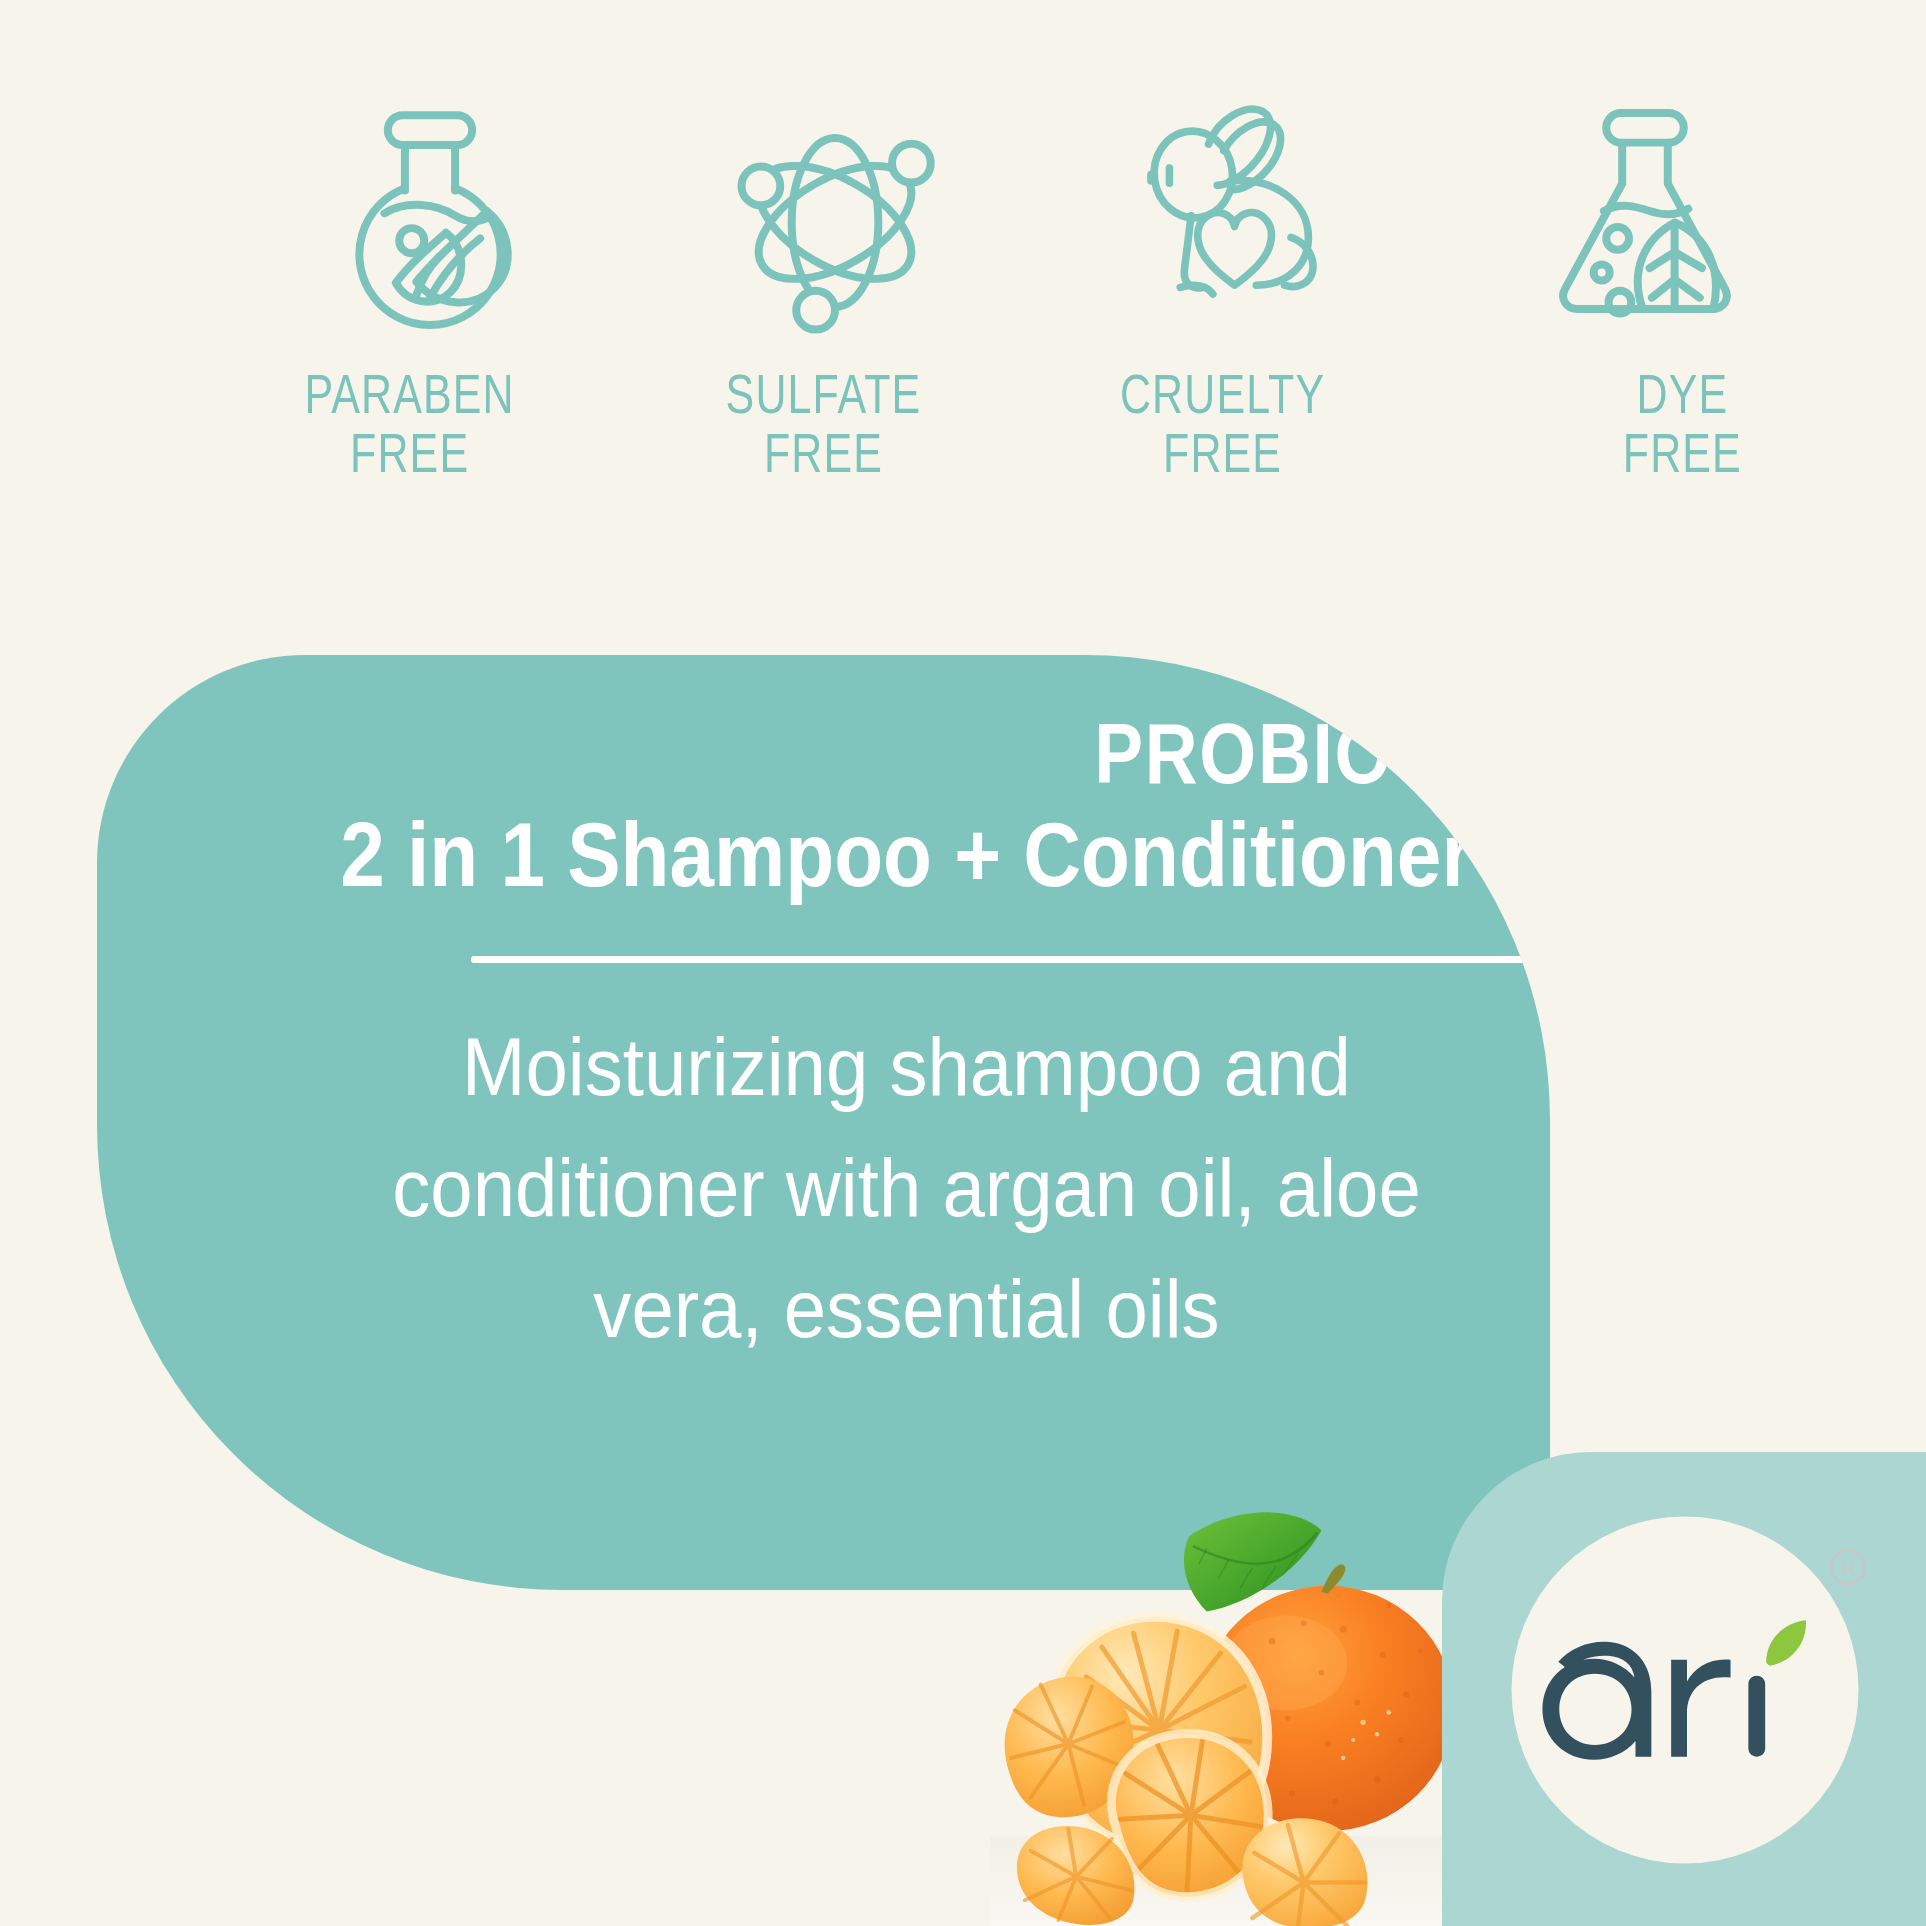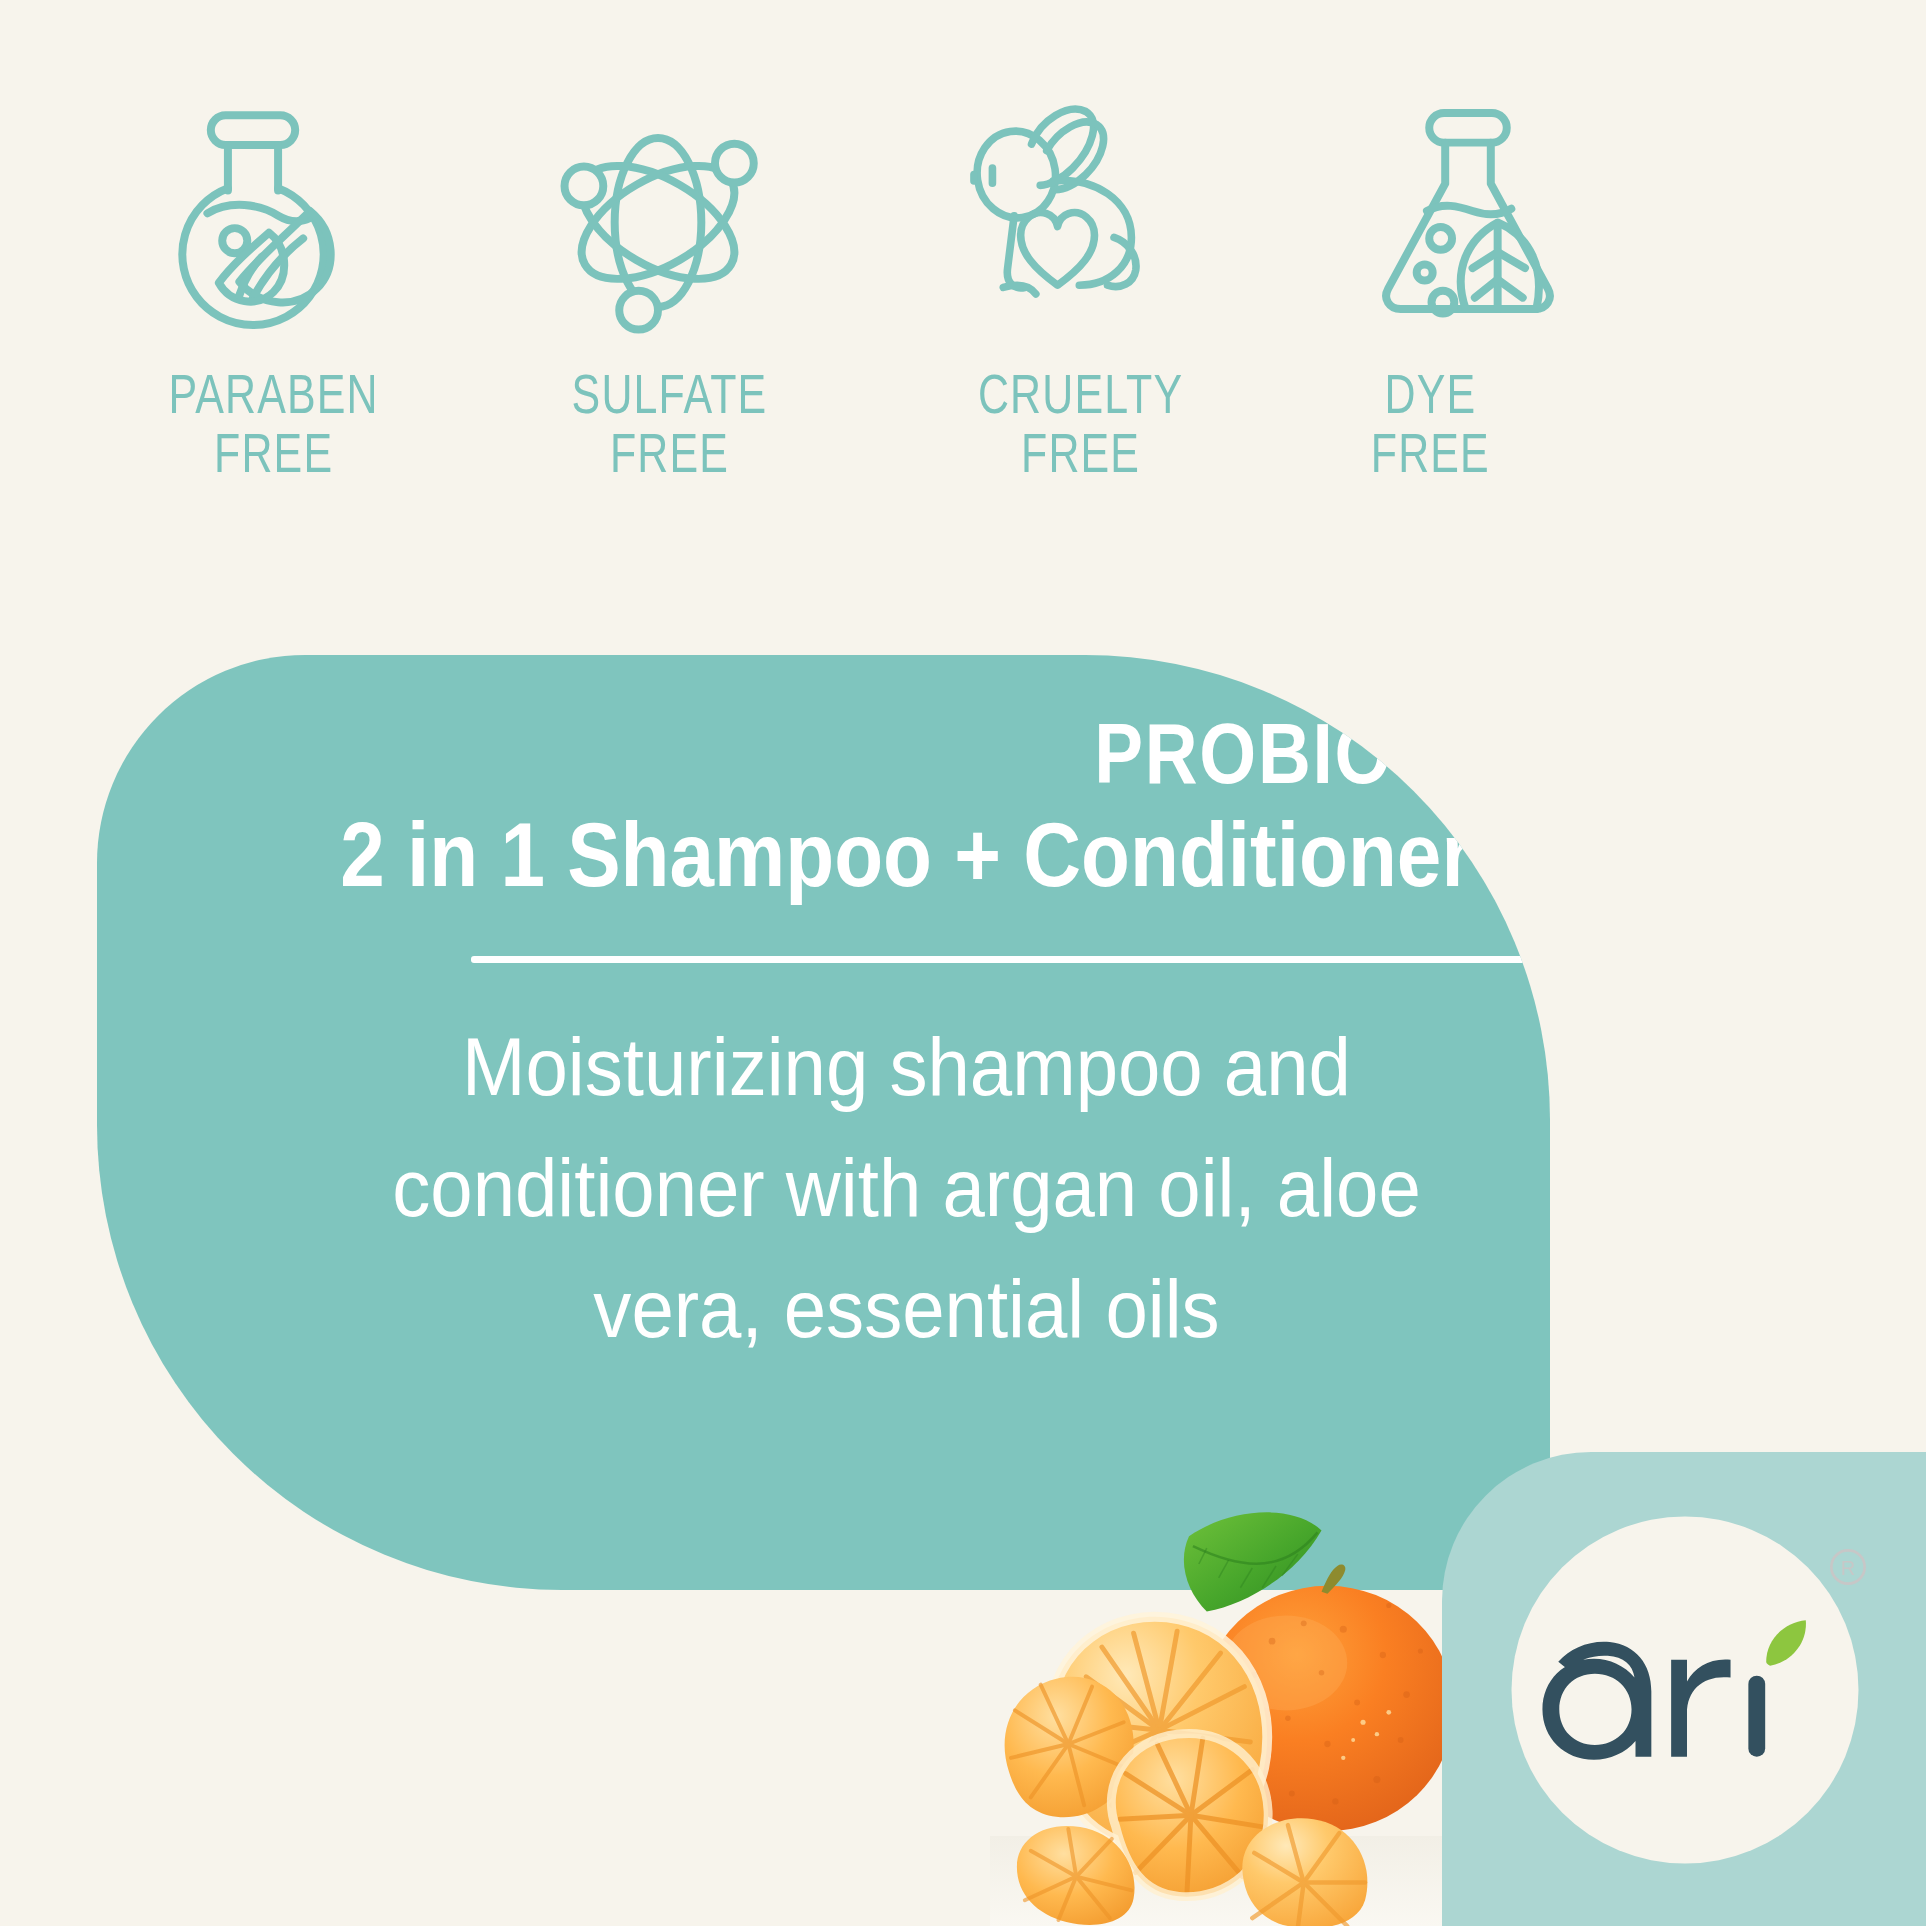--- a/index.html
+++ b/index.html
@@ -11,21 +11,21 @@
   }
 
   
   #badge-row {
     position:absolute; left:0; top:95px; width:1927px; height:455px;
     display:flex; align-items:flex-start; justify-content:flex-start;
     padding-left:139px; padding-right:168px;
   }
   .badge {
     width:25%;
-    display:flex; flex-direction:column; align-items:flex-start;
+    display:flex; flex-direction:column; align-items:flex-end;
   }
   .badge-icon { width:228px; height:248px; display:block; }
   .badge-label {
     margin-top:22px;
     color:#7CC3BC;
     font-family:"Liberation Sans", sans-serif;
     font-size:55px;
     line-height:59px;
     font-weight:400;
     letter-spacing:1.5px;

